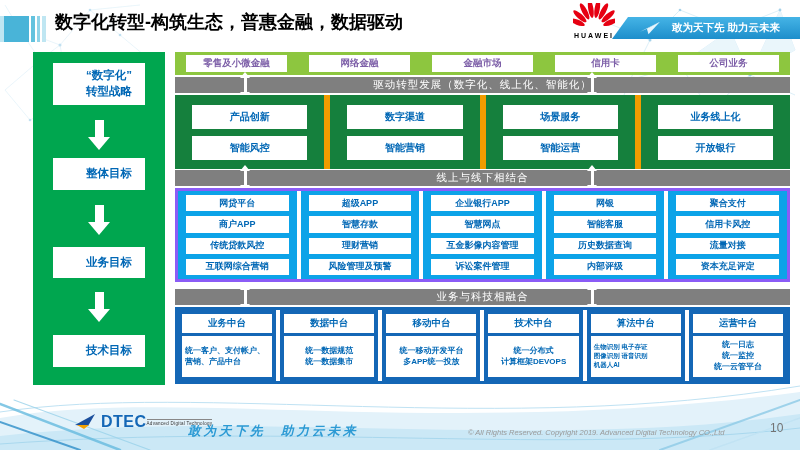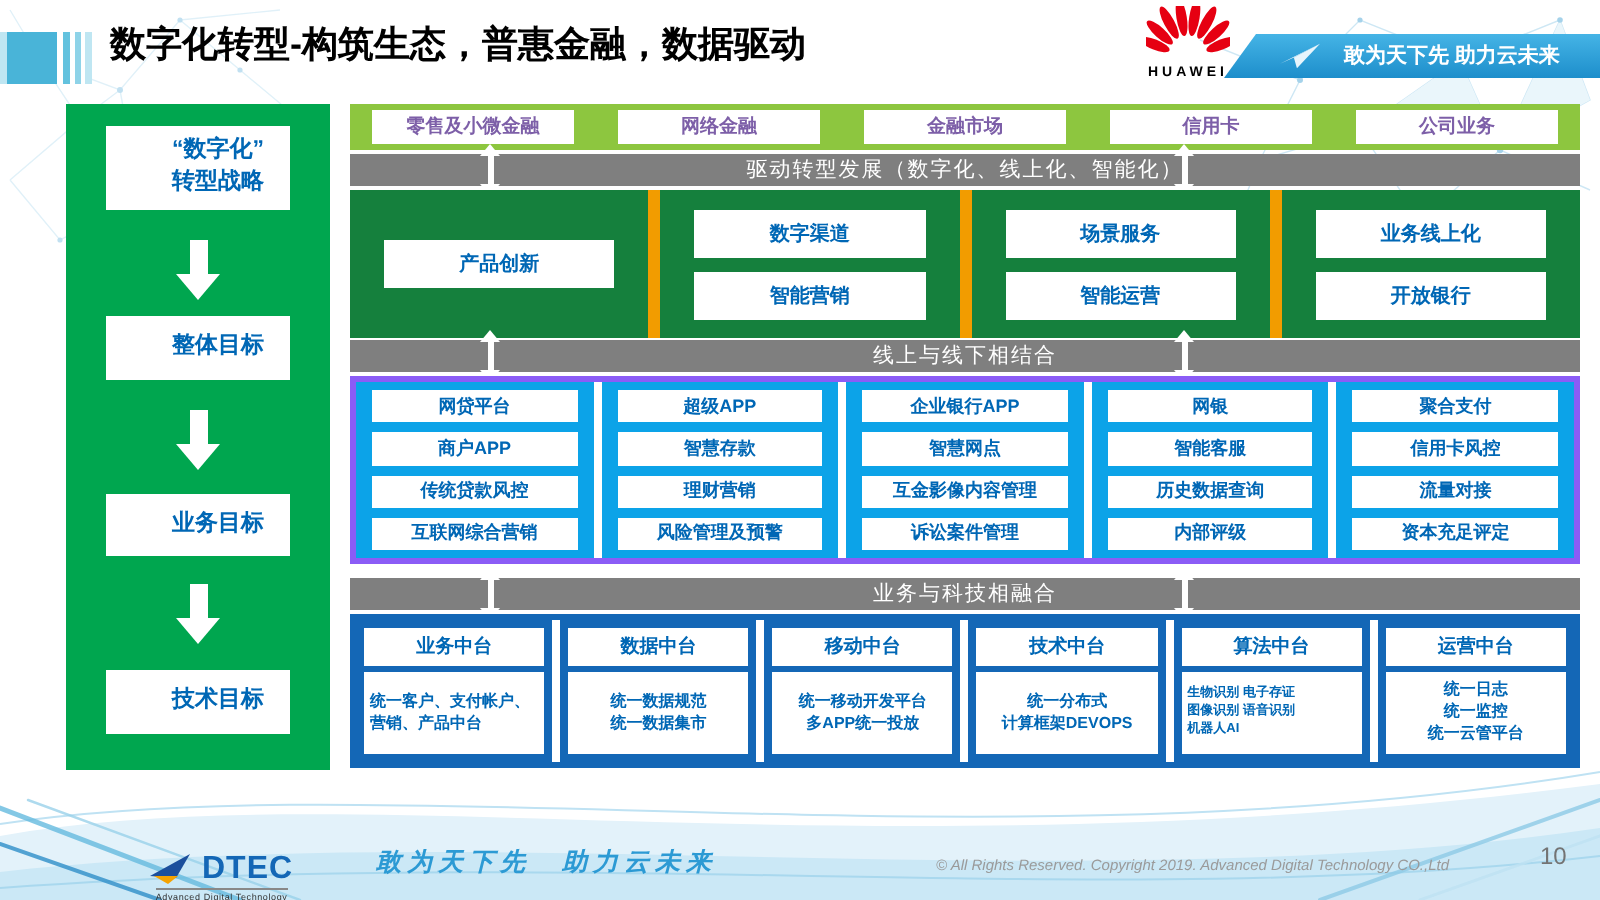--- a/index.html
+++ b/index.html
@@ -75,21 +75,21 @@
     background:#fff; border:3px solid #1467B6; display:grid; grid-template-columns:repeat(6,1fr); column-gap:4px; }
   .pcol { background:#1467B6; display:flex; flex-direction:column; gap:3px; padding:4px 4px; }
   .phead { background:#ffffff; height:19px; flex:none; display:flex; align-items:center; justify-content:center;
     color:#0067B5; font-weight:bold; font-size:9.5px; white-space:nowrap; }
   .pdetail { background:#fff; flex:1; display:flex; align-items:center; justify-content:center;
     color:#0067B5; font-weight:bold; font-size:8px; line-height:1.35; text-align:center; white-space:pre-line; padding:1px 3px; }
   .pdetail.left { justify-content:flex-start; text-align:left; }
   .pdetail.small { font-size:6.5px; }
 
   
-  .dtec { position:absolute; left:75px; top:413px; display:flex; flex-direction:column; align-items:center;margin-top:13px; }
+  .dtec { position:absolute; left:75px; top:413px; display:flex; flex-direction:row; align-items:center; }
   .dtec-row { display:flex; align-items:center; gap:2px; }
   .dtec-name { font-size:16px; font-weight:bold; color:#1467B6; letter-spacing:.5px; }
   .dtec-sub { font-size:4.5px; color:#333; border-top:1px solid #888; padding-top:1px; letter-spacing:.3px; }
   .footer-slogan { position:absolute; left:188px; top:423px; font-size:12.5px; font-weight:bold; font-style:italic;
     color:#2C9AD4; letter-spacing:3px; white-space:nowrap; }
   .copyright { position:absolute; left:468px; top:428px; font-size:7.5px; font-style:italic; color:#9a9a9a; white-space:nowrap; }
   .pagenum { position:absolute; left:770px; top:421px; font-size:12px; color:#737373; }
 </style>
 </head>
 <body>
@@ -191,20 +191,21 @@
 
   <div class="banner banner1">
     <div class="varrow va-left"></div>
     <span>驱动转型发展（数字化、线上化、智能化）</span>
     <div class="varrow va-right"></div>
   </div>
 
   <div class="band-yellow">
     <div class="ycol">
       <div class="ychip">产品创新</div>
+      <div class="ychip">智能风控</div>
     </div>
     <div class="ydiv"></div>
     <div class="ycol">
       <div class="ychip">数字渠道</div>
       <div class="ychip">智能营销</div>
     </div>
     <div class="ydiv"></div>
     <div class="ycol">
       <div class="ychip">场景服务</div>
       <div class="ychip">智能运营</div>

